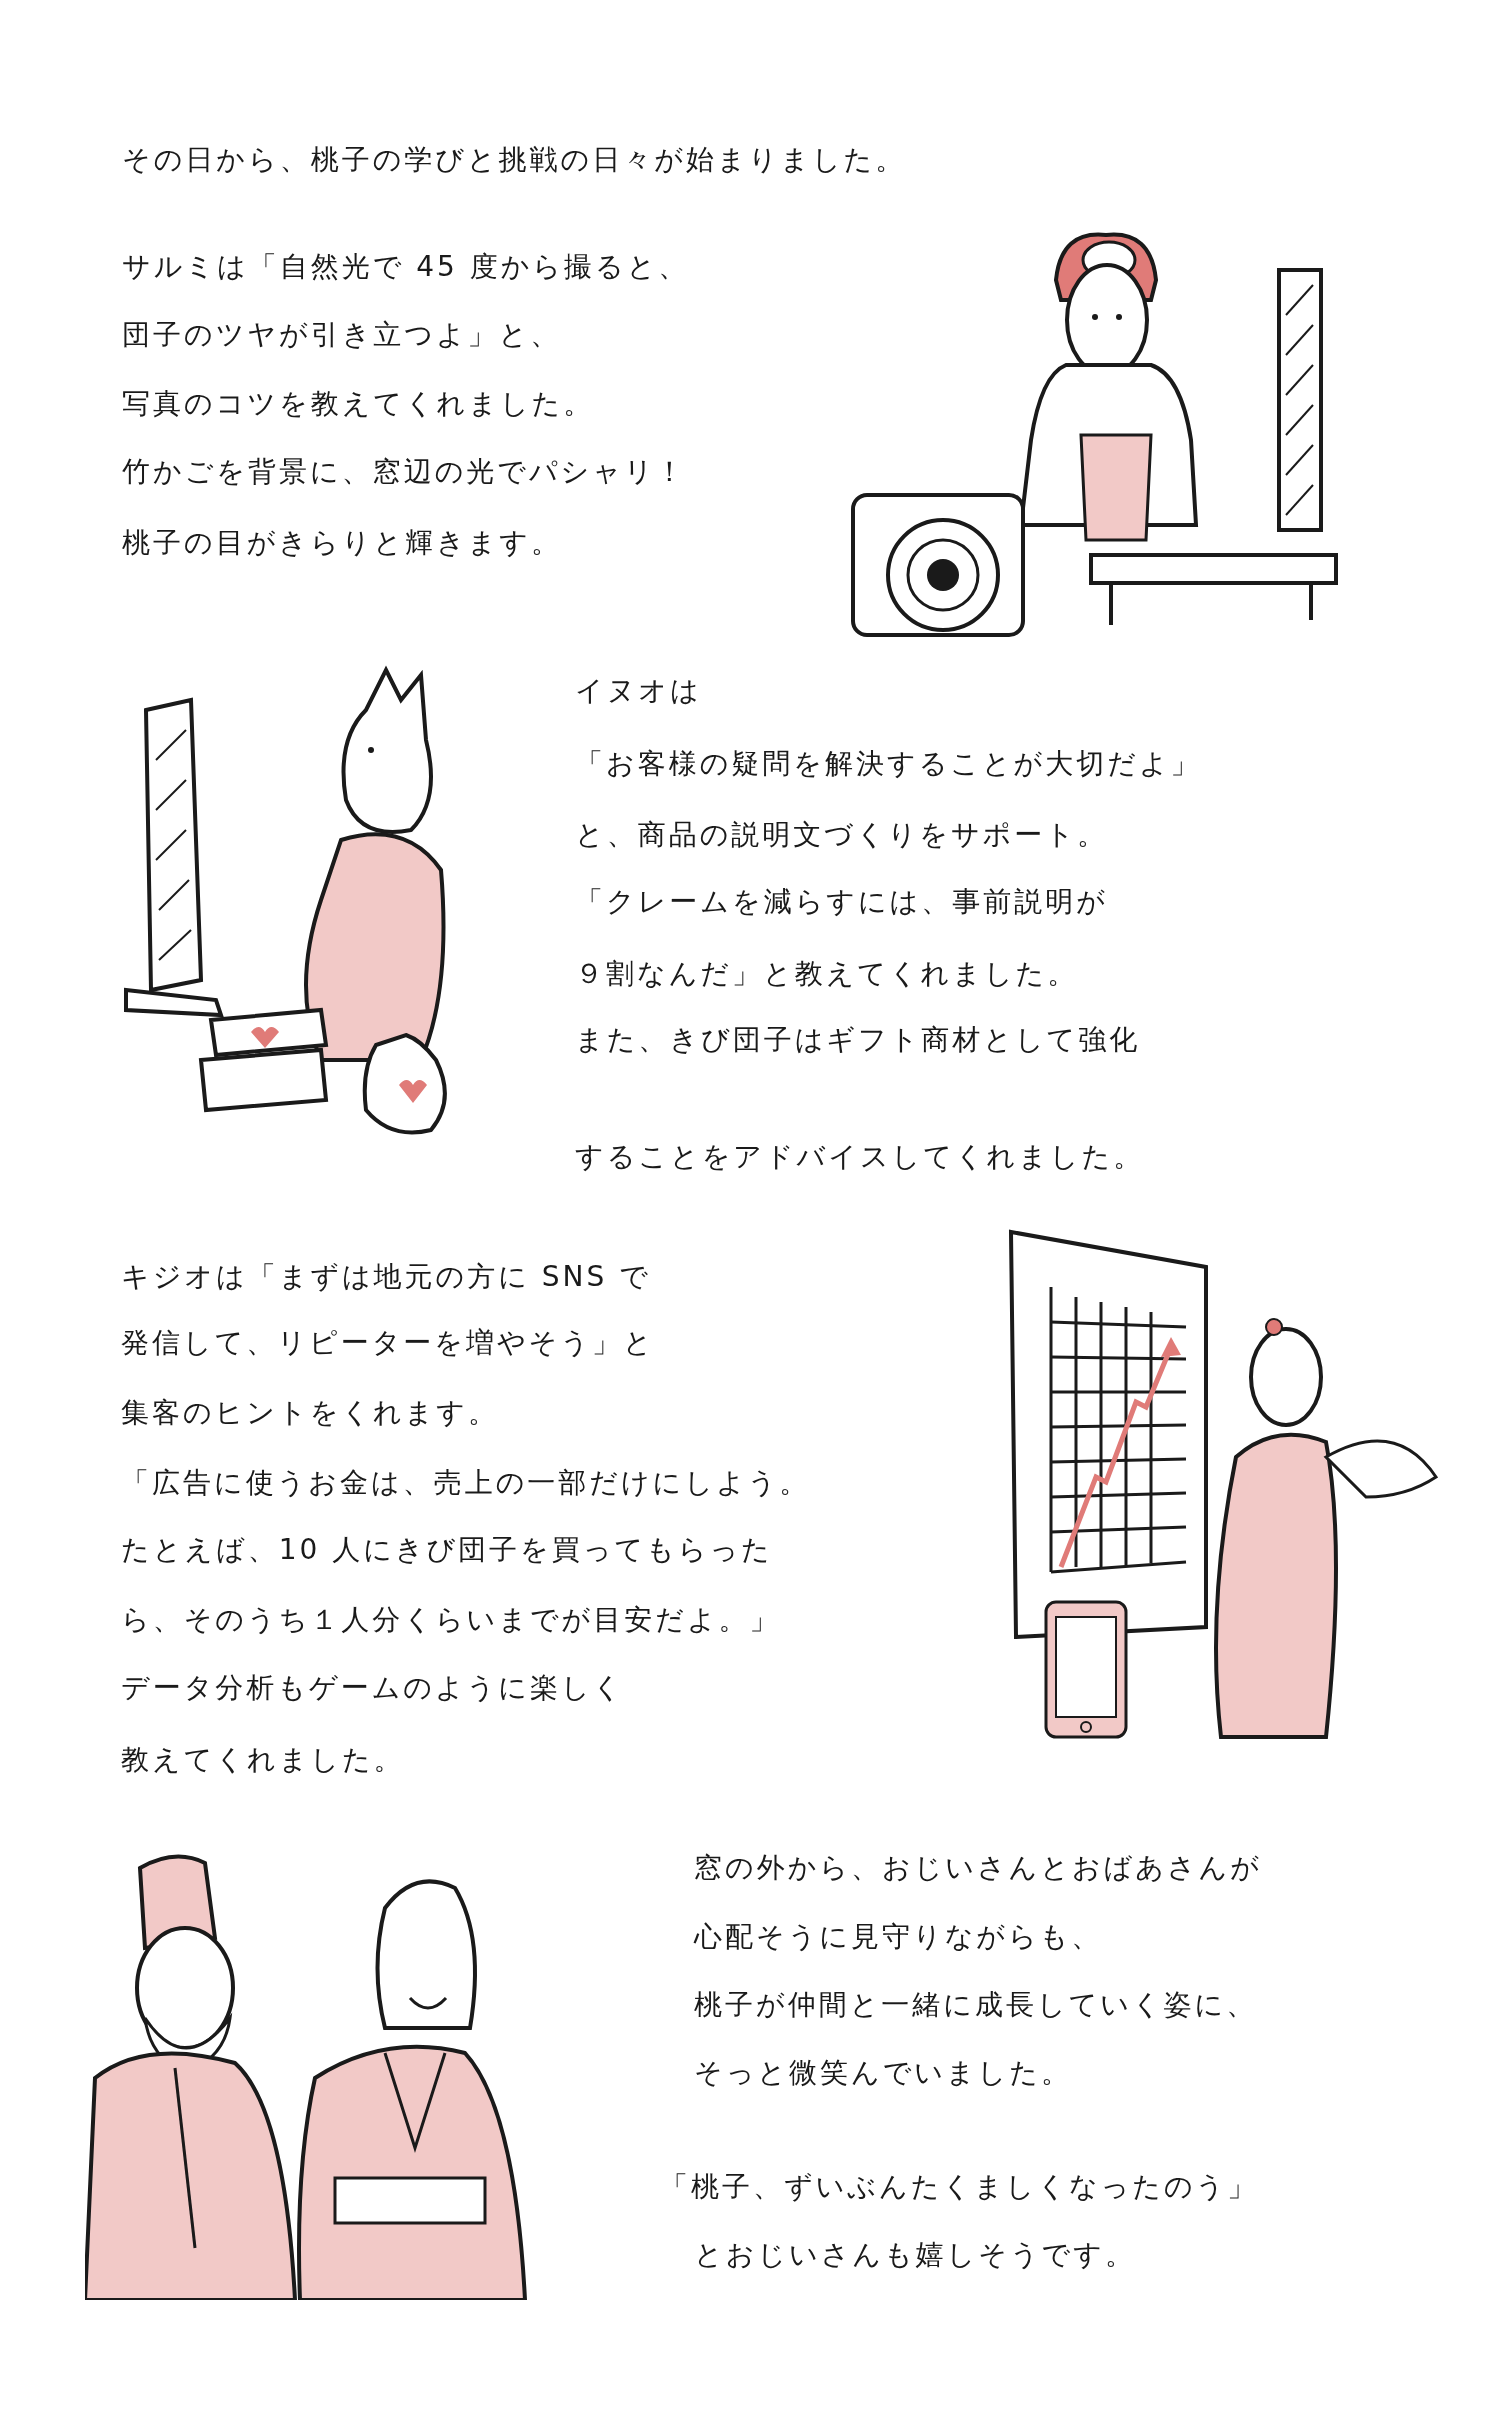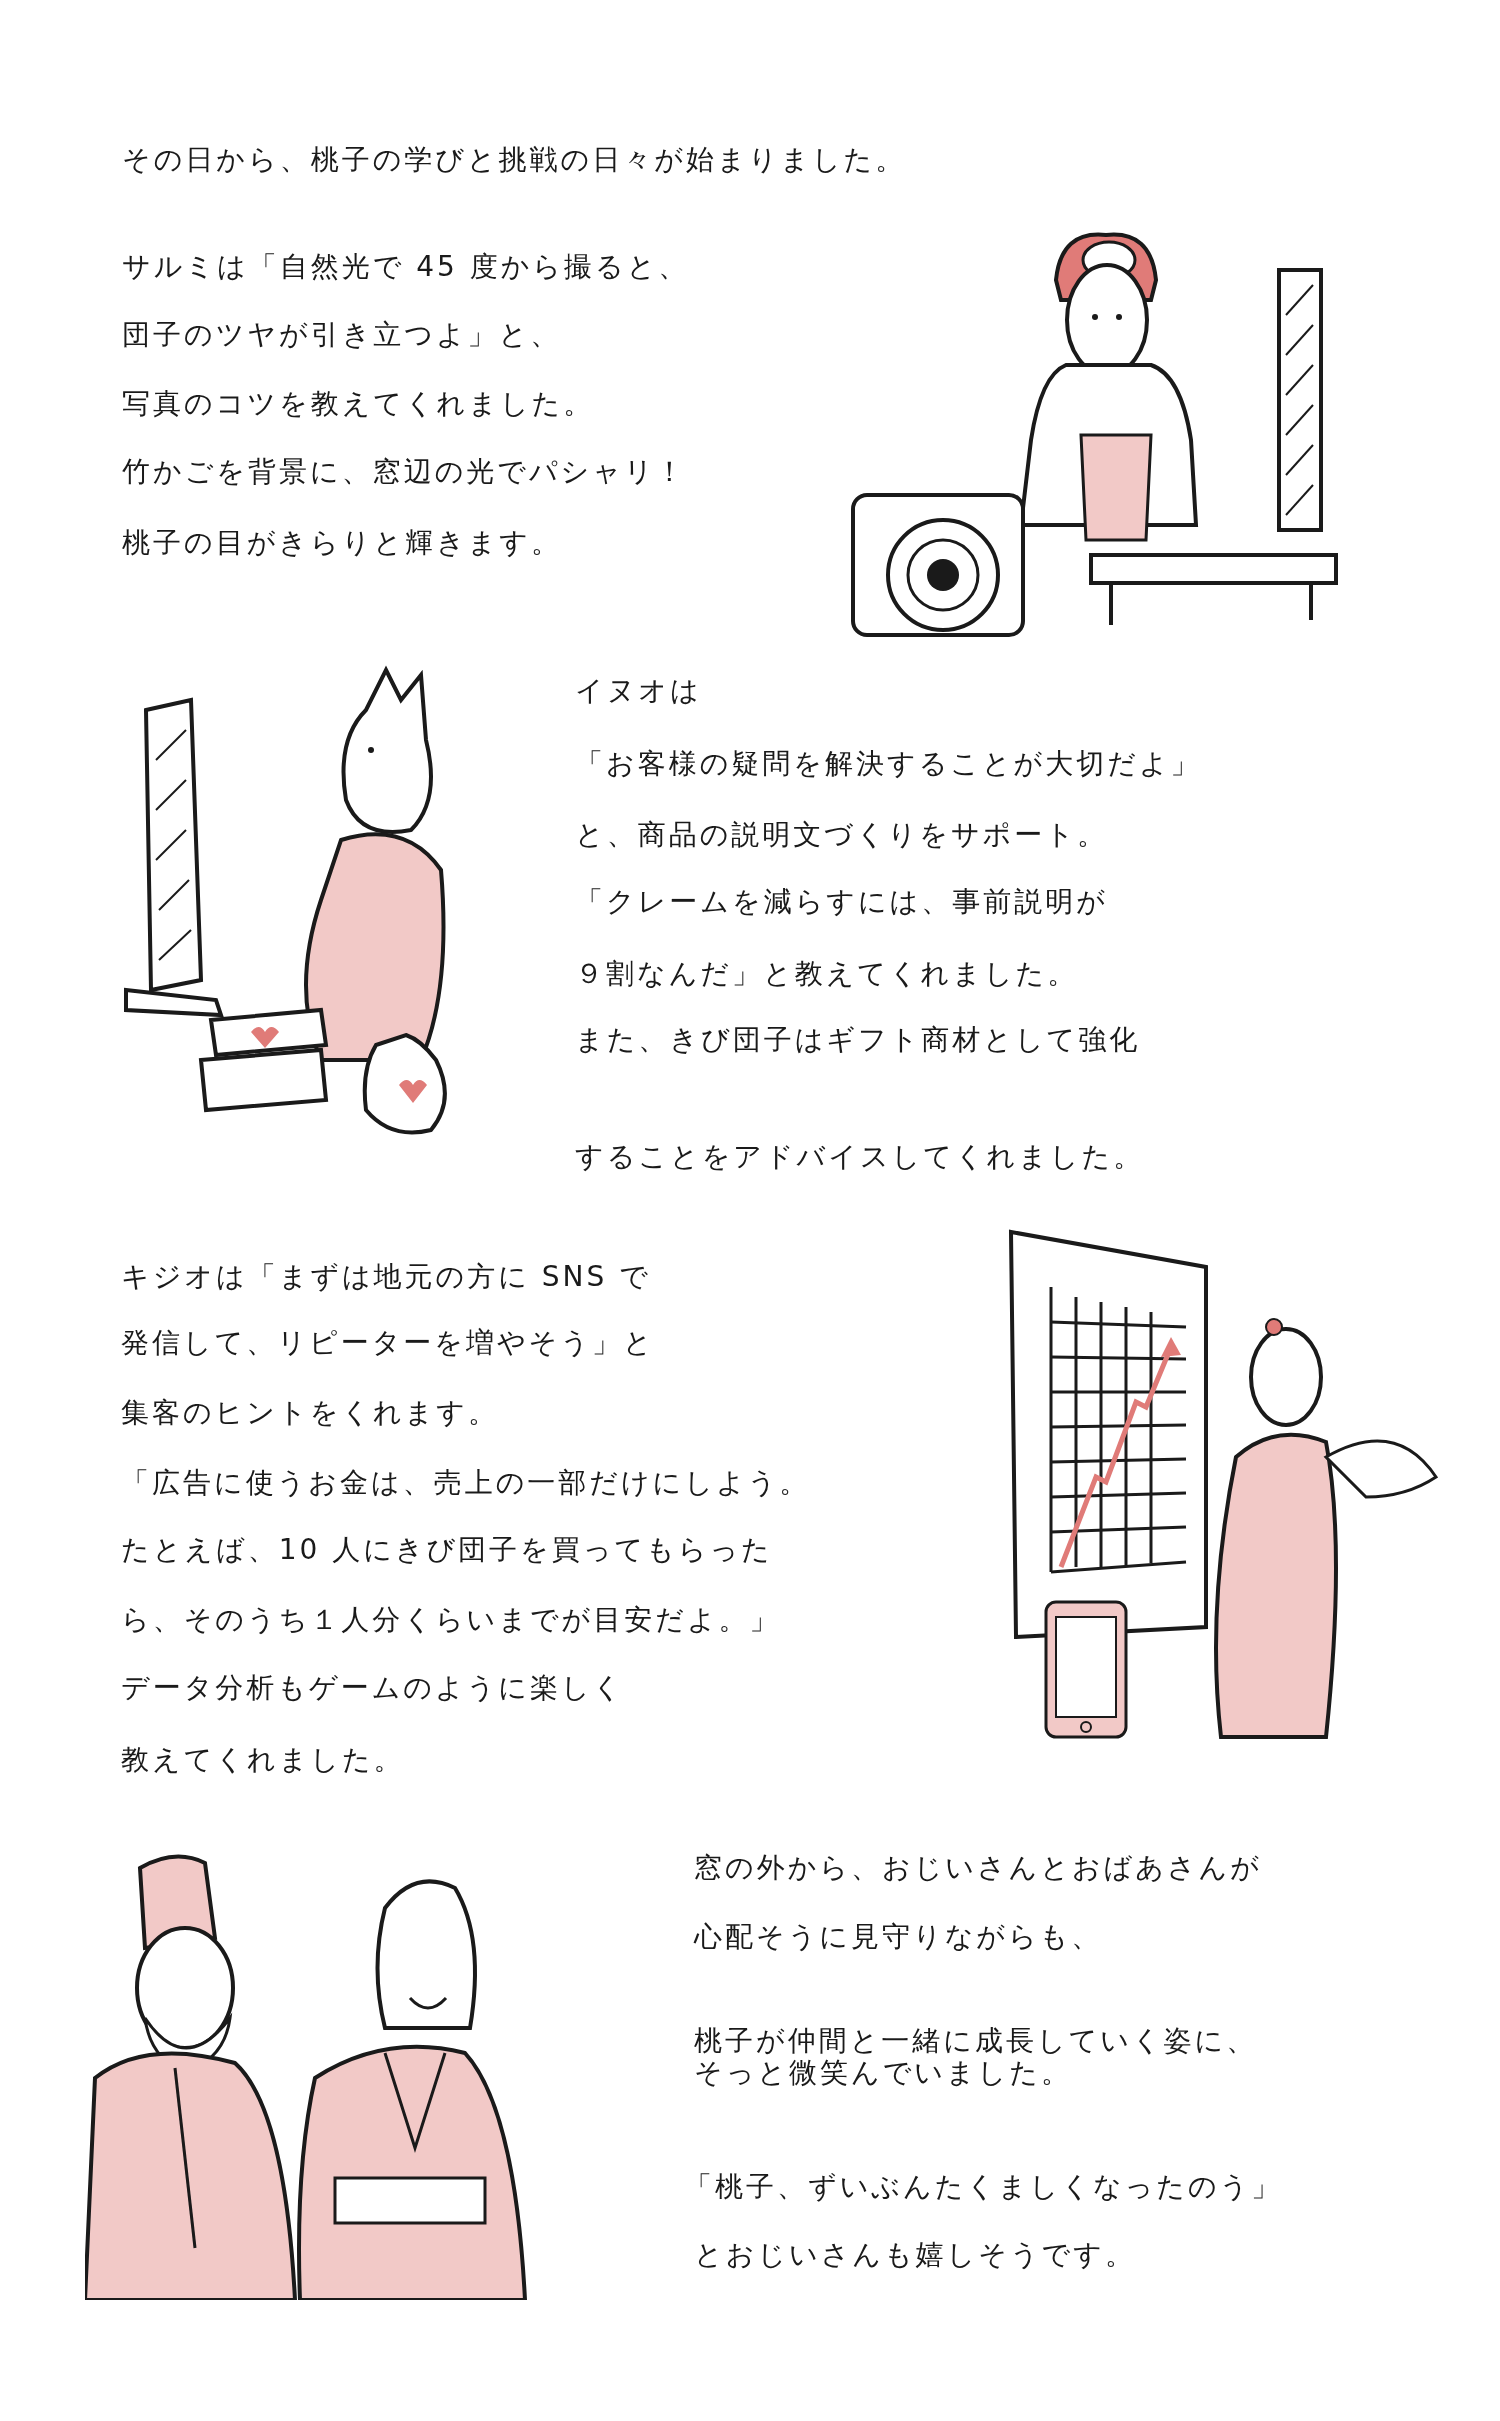--- a/index.html
+++ b/index.html
@@ -153,17 +153,17 @@
       <path d="M300 60 Q330 20 370 40 Q400 90 385 180 L300 180 Q285 120 300 60 Z" fill="#fff" stroke="#1a1a1a" stroke-width="4"></path>
       <path d="M325 150 q18 20 36 0" fill="none" stroke="#1a1a1a" stroke-width="3"></path>
       <path d="M230 230 Q300 185 380 205 Q430 260 440 452 L215 452 Q210 320 230 230 Z" fill="#F2C9C7" stroke="#1a1a1a" stroke-width="4"></path>
       <path d="M300 205 L330 300 L360 205" fill="none" stroke="#1a1a1a" stroke-width="3"></path>
       <rect x="250" y="330" width="150" height="45" fill="#fff" stroke="#1a1a1a" stroke-width="3"></rect>
     </svg>
   </div>
 
   <div class="line" style="left:694px; top:1848px;">窓の外から、おじいさんとおばあさんが</div>
   <div class="line" style="left:694px; top:1917px;">心配そうに見守りながらも、</div>
-  <div class="line" style="left:694px; top:1985px;margin-top:36px;">桃子が仲間と一緒に成長していく姿に、</div>
+  <div class="line" style="left:694px; top:1985px;">桃子が仲間と一緒に成長していく姿に、</div>
   <div class="line" style="left:694px; top:2053px;">そっと微笑んでいました。</div>
-  <div class="line" style="left:684px; top:2167px;">「桃子、ずいぶんたくましくなったのう」</div>
+  <div class="line" style="left:660px; top:2167px;">「桃子、ずいぶんたくましくなったのう」</div>
   <div class="line" style="left:694px; top:2235px;">とおじいさんも嬉しそうです。</div>
 </div>
 
 </body></html>

